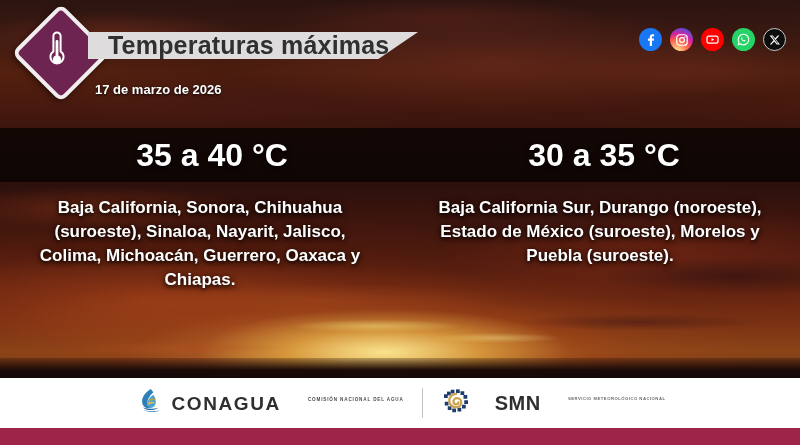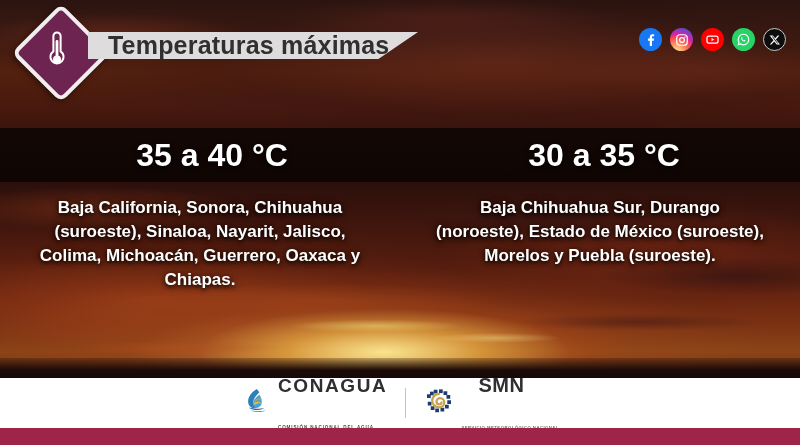--- a/index.html
+++ b/index.html
@@ -217,21 +217,21 @@
     display: flex;
     align-items: center;
     justify-content: center;
     gap: 18px;
   }
   .logo-block {
     display: flex;
     align-items: center;
     gap: 7px;
   }
-  .logo-words { display: flex; flex-direction: column; justify-content: flex-start; gap: 27px; }
+  .logo-words { display: flex; flex-direction: row; justify-content: flex-start; gap: 27px; }
   .conagua-name {
     font-size: 19px;
     font-weight: bold;
     color: #2f2f2f;
     letter-spacing: 1.6px;
     line-height: 1;
   }
   .conagua-sub {
     font-size: 4.6px;
     font-weight: bold;
@@ -285,20 +285,21 @@
     <svg width="20" height="38" viewBox="0 0 20 38" aria-hidden="true">
       <path d="M10 2.5 a3.6 3.6 0 0 1 3.6 3.6 v15.2 a6.6 6.6 0 1 1 -7.2 0 V6.1 A3.6 3.6 0 0 1 10 2.5 z" fill="none" stroke="#ffffff" stroke-width="2"></path>
       <circle cx="10" cy="29.6" r="4" fill="#ffffff"></circle>
       <rect x="8.6" y="10" width="2.8" height="17" rx="1.4" fill="#ffffff"></rect>
     </svg>
   </div>
 
   <div class="title-banner">
     <span class="title-text">Temperaturas máximas</span>
   </div>
+  <div class="date-text">17 de marzo de 2026</div>
 
   <div class="social-row">
     <span class="social-icon si-facebook">
       <svg width="16" height="16" viewBox="0 0 24 24" aria-hidden="true">
         <path fill="#ffffff" d="M13.5 21v-8h2.7l.4-3.1h-3.1V7.9c0-.9.25-1.5 1.55-1.5h1.65V3.6c-.3-.04-1.3-.13-2.45-.13-2.44 0-4.1 1.49-4.1 4.22V9.9H7.4V13h2.75v8z"></path>
       </svg>
     </span>
     <span class="social-icon si-instagram">
       <svg width="14" height="14" viewBox="0 0 24 24" aria-hidden="true">
         <rect x="3" y="3" width="18" height="18" rx="5.2" fill="none" stroke="#ffffff" stroke-width="2.1"></rect>
@@ -326,21 +327,21 @@
   </div>
 
   <div class="temp-band"></div>
   <div class="temp-headings">
     <div class="temp-heading">35 a 40 °C</div>
     <div class="temp-heading">30 a 35 °C</div>
   </div>
 
   <div class="columns">
     <div class="column">Baja California, Sonora, Chihuahua (suroeste), Sinaloa, Nayarit, Jalisco, Colima, Michoacán, Guerrero, Oaxaca y Chiapas.</div>
-    <div class="column">Baja Chihuahua Sur, Durango (noroeste), Estado de México (suroeste), Morelos y Puebla (suroeste).</div>
+    <div class="column">Baja California Sur, Durango (noroeste), Estado de México (suroeste), Morelos y Puebla (suroeste).</div>
   </div>
 
   <div class="footer">
 
     <div class="logo-block">
       <span>
         <svg width="30" height="30" viewBox="0 0 40 40" aria-hidden="true">
           <path d="M21 4c-7 4.5-11.5 10-11.5 16.5 0 5.2 3.6 9 8.4 9 1.6 0 3-.4 4.2-1.1-3.3-.2-5.8-2.7-5.8-6 0-4.9 3.4-9.8 8.2-14.2z" fill="#2C7FB8"></path>
           <path d="M24.5 11.5c-5.2 3.6-8.4 7.9-8.4 12.3 0 3.1 2 5.3 5 5.3 3.8 0 6.6-3.3 6.6-8 0-3.6-1.3-7-3.2-9.6z" fill="#4BA3D3"></path>
           <path d="M10 28.5c3 2.2 7 3.4 11.2 3.4 4 0 7.4-1 10-2.6-2.6.7-5.4 1-8.3 1-4.8 0-9.2-.7-12.9-1.8z" fill="#1C5E95"></path>

